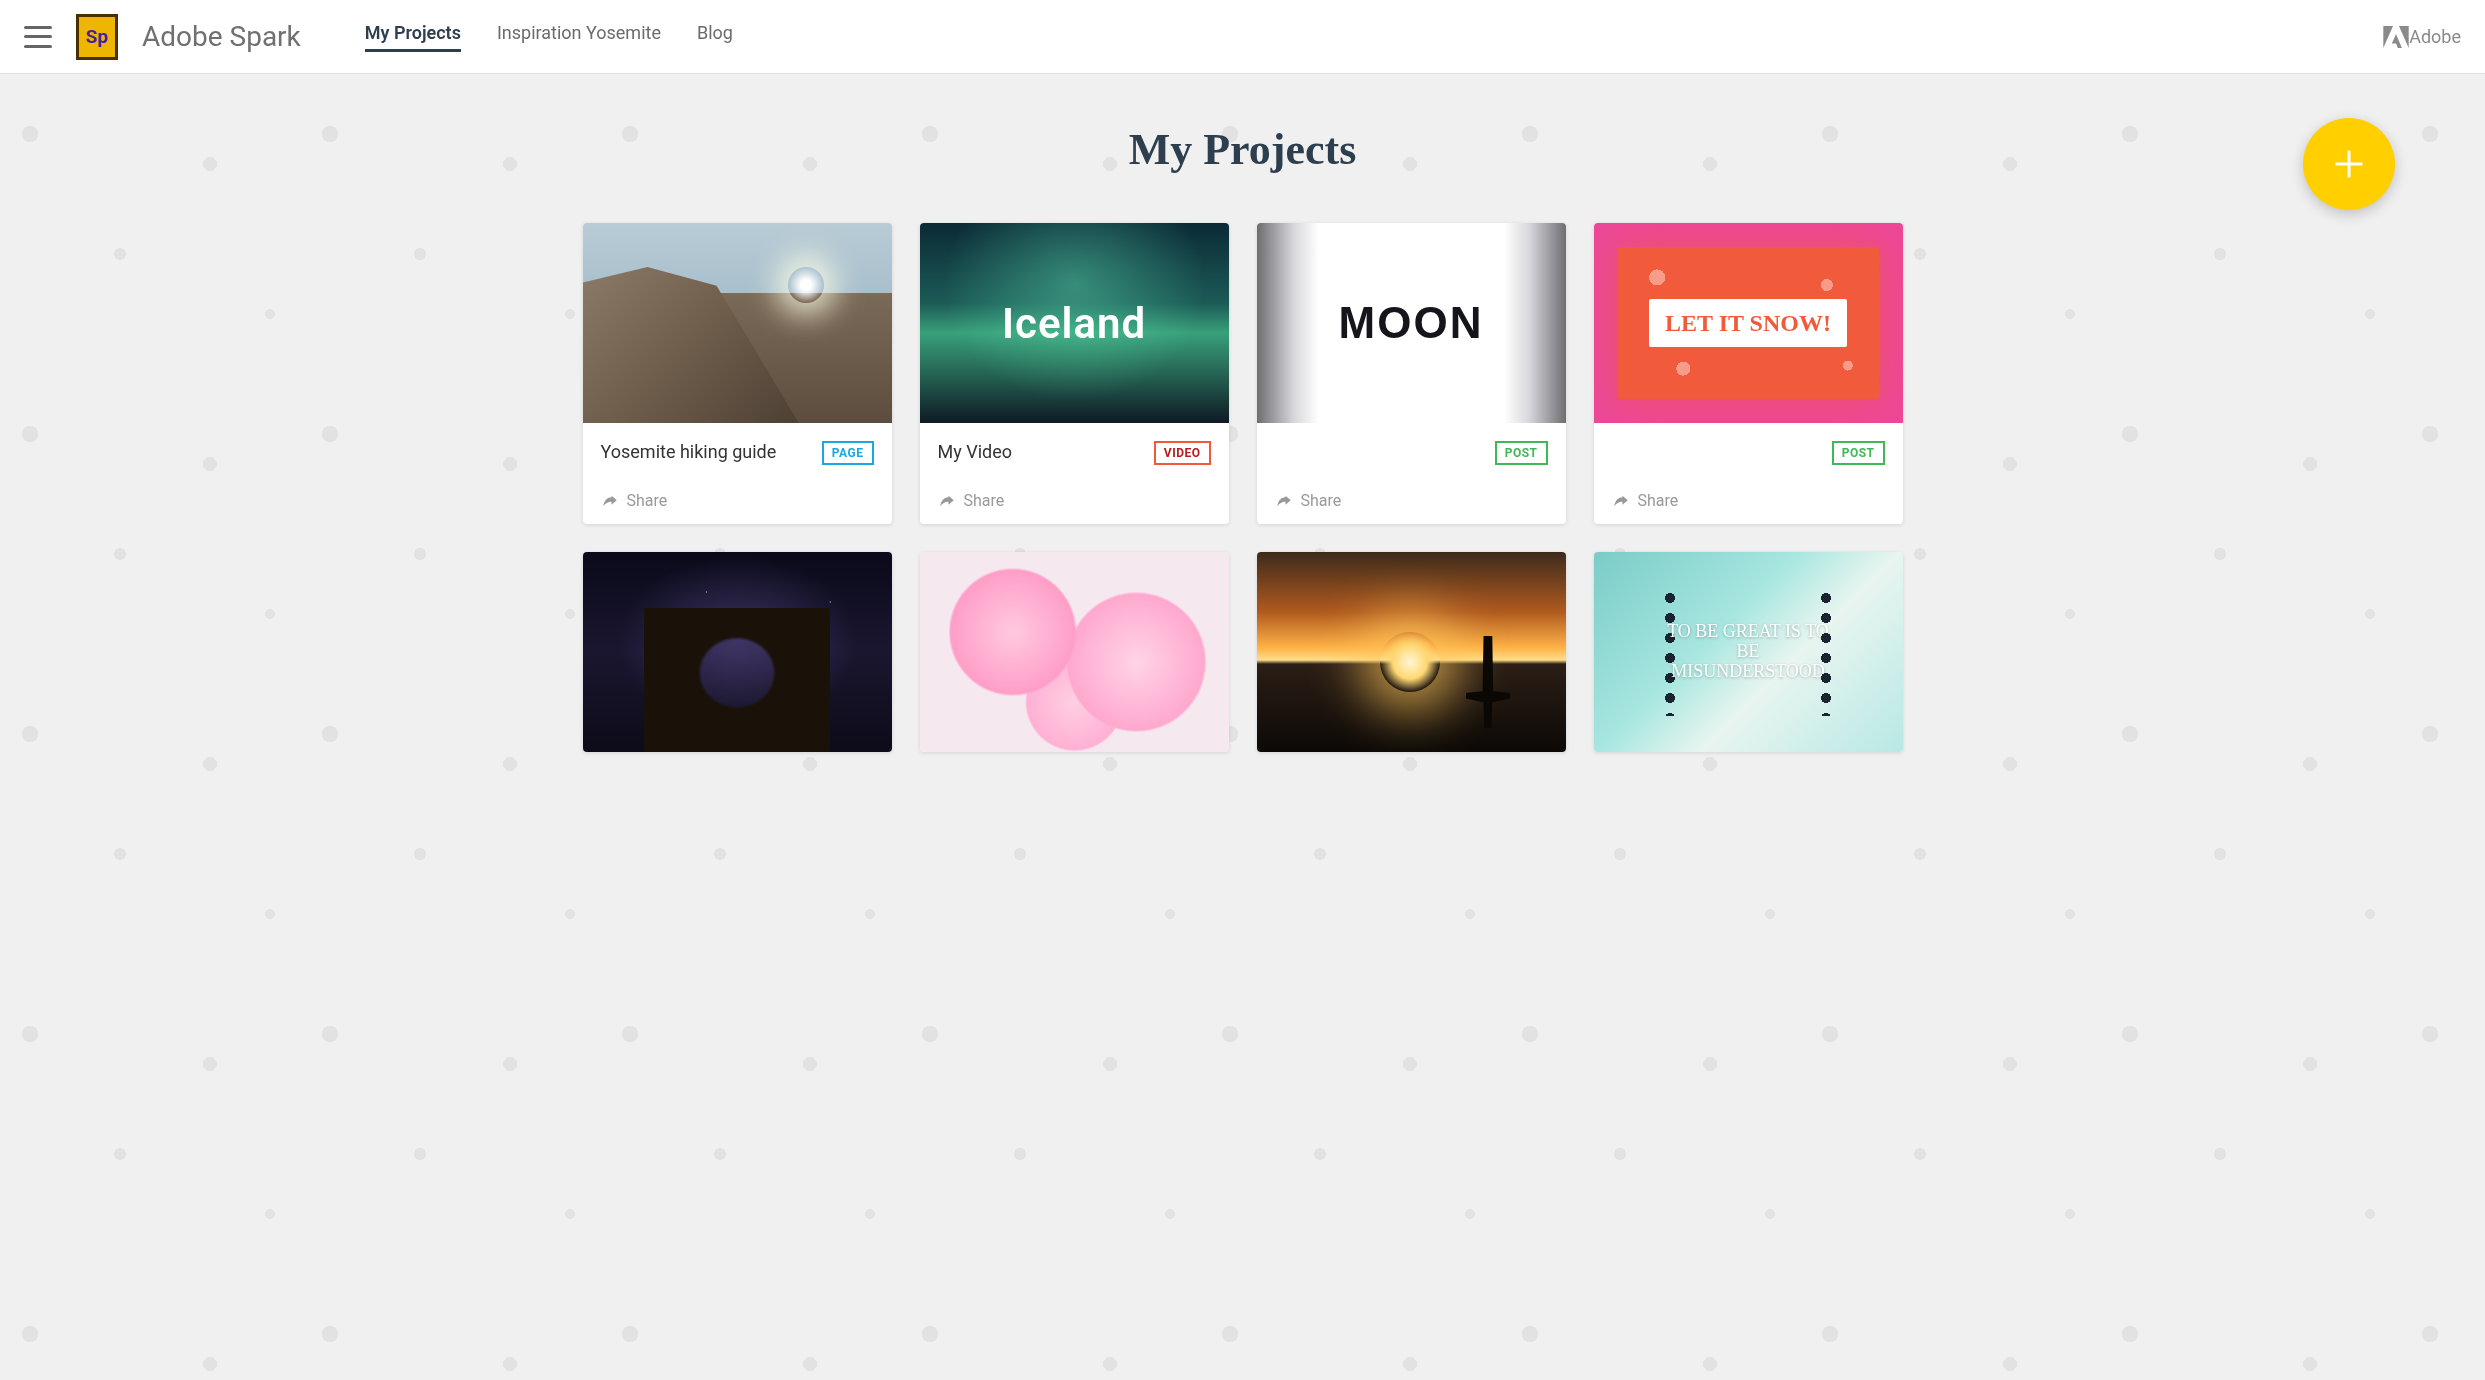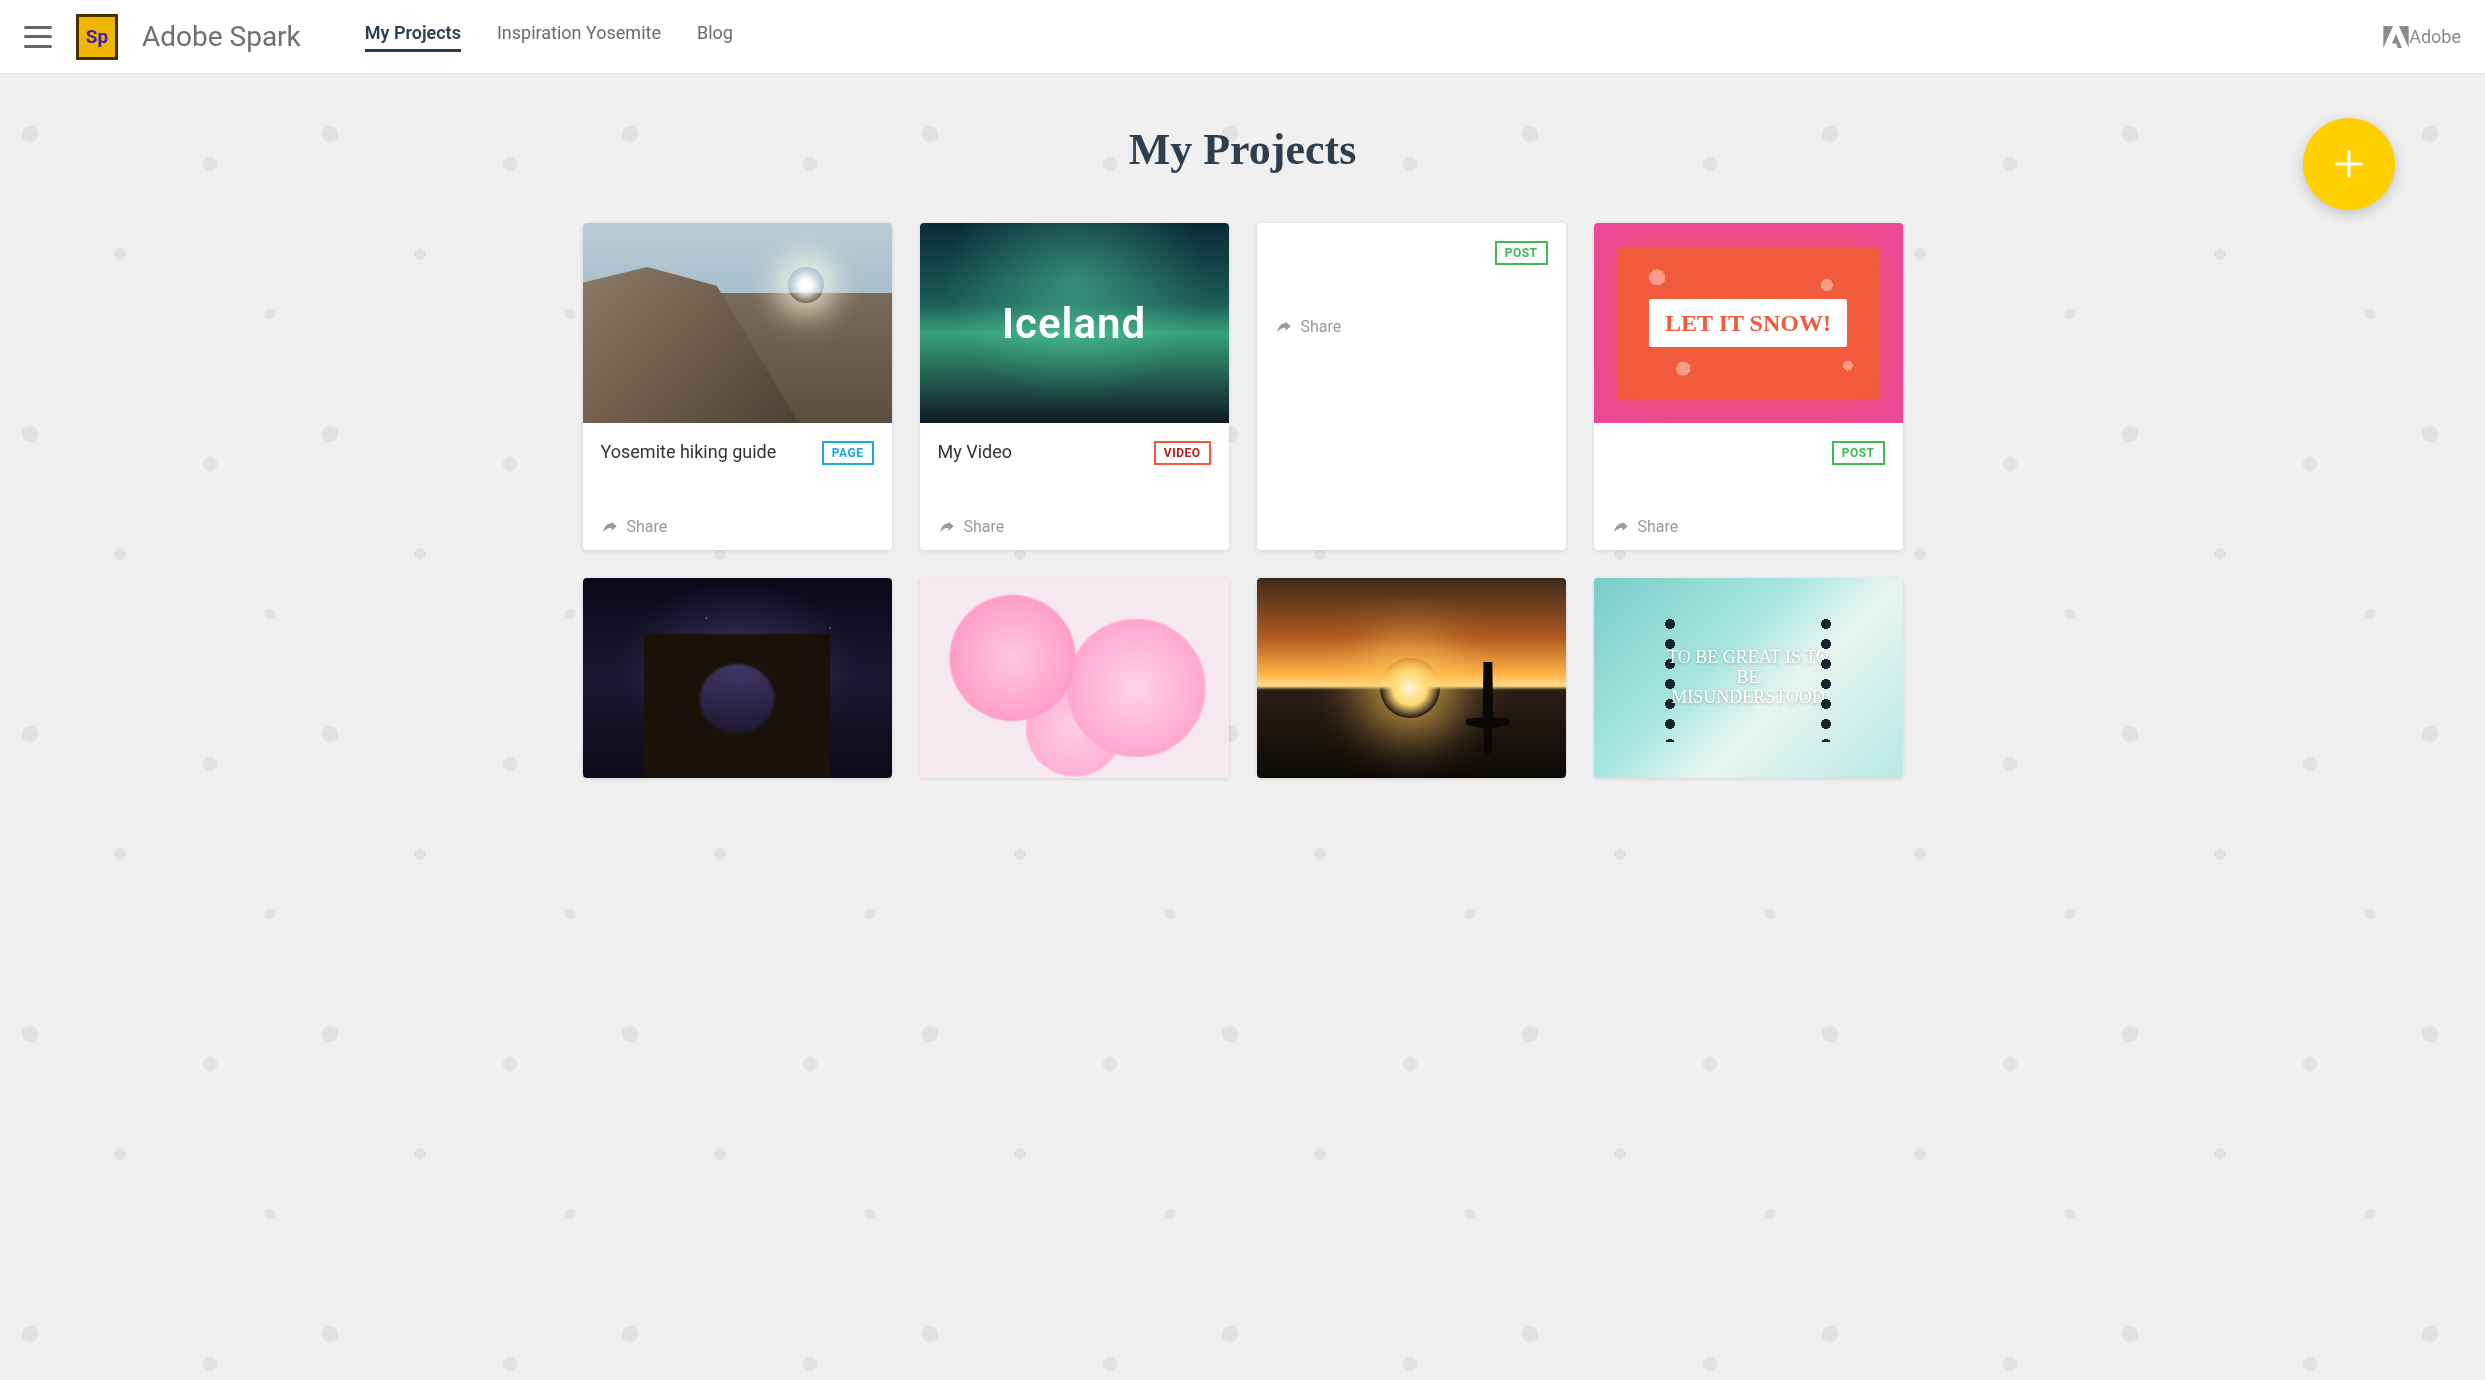--- a/index.html
+++ b/index.html
@@ -36,21 +36,21 @@
 .grid{display:grid;grid-template-columns:repeat(4,1fr);gap:28px;position:relative;z-index:1;max-width:1320px;margin:0 auto}
 .card{background:#fff;border-radius:4px;overflow:hidden;box-shadow:0 1px 4px rgba(0,0,0,.12);cursor:pointer;display:flex;flex-direction:column}
 .thumb{height:200px;display:flex;align-items:center;justify-content:center;position:relative;overflow:hidden}
 .card-body{padding:18px 18px 14px}
 .card-row{display:flex;justify-content:space-between;align-items:flex-start;min-height:40px}
 .card-title{font-size:18px;color:#333;flex:1;padding-right:10px}
 .badge{font-size:12px;font-weight:700;padding:3px 8px;border:2px solid;letter-spacing:.5px}
 .badge.page{color:#1ba8e0;border-color:#1ba8e0}
 .badge.video{color:#b91c1c;border-color:#f05a3a}
 .badge.post{color:#3fb956;border-color:#3fb956}
-.share-row{display:flex;align-items:center;gap:8px;margin-top:36px;color:#999;font-size:16px;cursor:pointer}
+.share-row{display:flex;align-items:center;gap:8px;margin-top:10px;color:#999;font-size:16px;cursor:pointer}
 .share-row svg{width:18px;height:18px}
 
 
 .th-yosemite{background:linear-gradient(180deg,#b9ccd6 0%,#a8bfcc 35%,#7a6a58 35%,#5c4d3e 100%);position:relative}
 .th-yosemite::after{content:"";position:absolute;top:22%;right:22%;width:36px;height:36px;border-radius:50%;background:radial-gradient(circle,#fff 0%,#fff 20%,rgba(255,255,255,0) 70%);box-shadow:0 0 30px 12px rgba(255,255,230,.8)}
 .th-yosemite::before{content:"";position:absolute;left:0;bottom:0;width:70%;height:78%;background:linear-gradient(135deg,#8b7a67 0%,#6e5d4b 50%,#4d4034 100%);clip-path:polygon(0 100%,0 10%,30% 0,62% 12%,100% 100%)}
 
 .th-iceland{background:linear-gradient(180deg,#0a2a36 0%,#1c5b56 40%,#38a07a 55%,#0e1a24 100%);color:#fff;font-size:42px;font-weight:600;letter-spacing:1px}
 .th-iceland::before{content:"";position:absolute;inset:0;background:radial-gradient(ellipse at 50% 30%,rgba(110,255,200,.35),transparent 60%)}
 
@@ -161,20 +161,23 @@
         <div class="share-row">
           <svg viewBox="0 0 24 24">
               <path fill="#999" d="M14 5l7 6-7 6v-4c-5 0-8 2-11 6 1-6 4-12 11-12V5z"></path>
             </svg>
           <span>Share</span>
         </div>
       </div>
     </div>
 
     <div class="card">
+      <div class="thumb th-moon-wrap">
+        <span class="th-moon">MOON</span>
+      </div>
       <div class="card-body">
         <div class="card-row">
           <div class="card-title"></div>
           <div class="badge post">POST</div>
         </div>
         <div class="share-row">
           <svg viewBox="0 0 24 24">
               <path fill="#999" d="M14 5l7 6-7 6v-4c-5 0-8 2-11 6 1-6 4-12 11-12V5z"></path>
             </svg>
           <span>Share</span>

